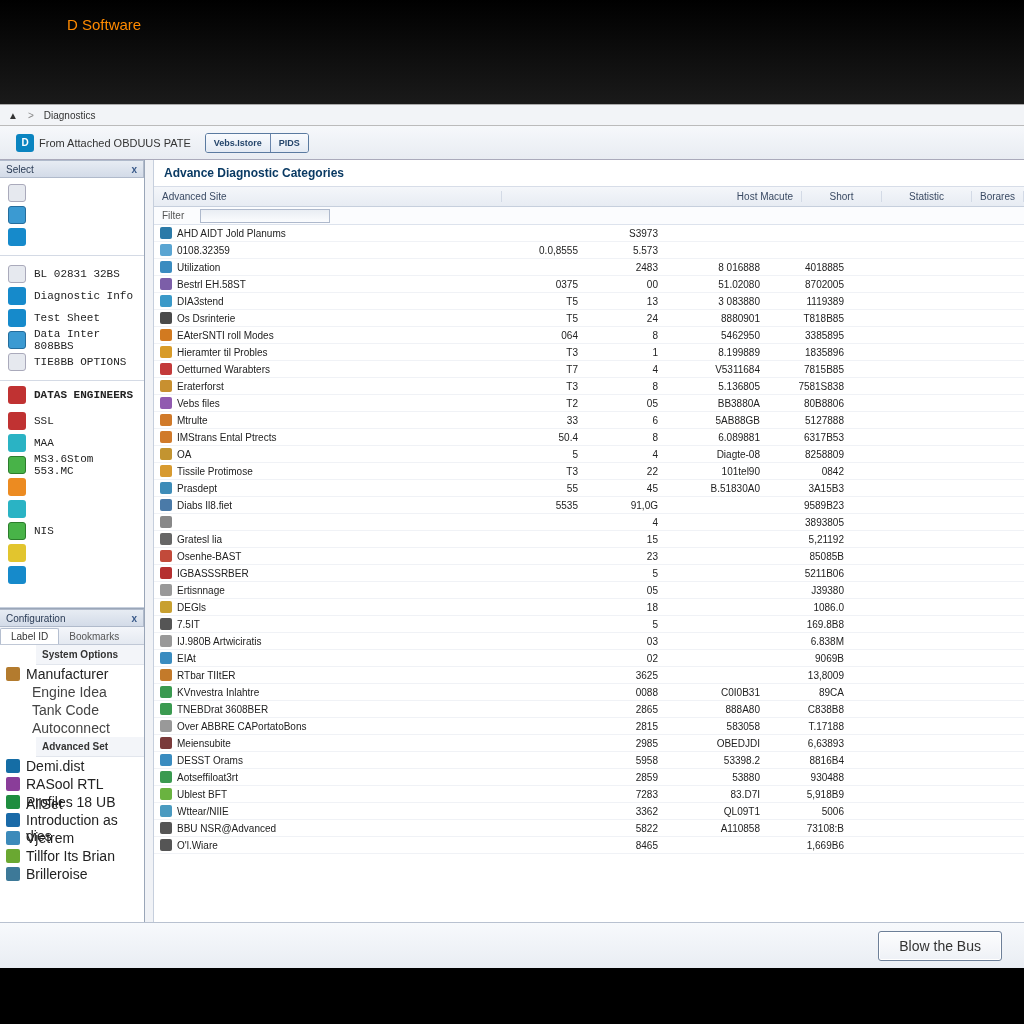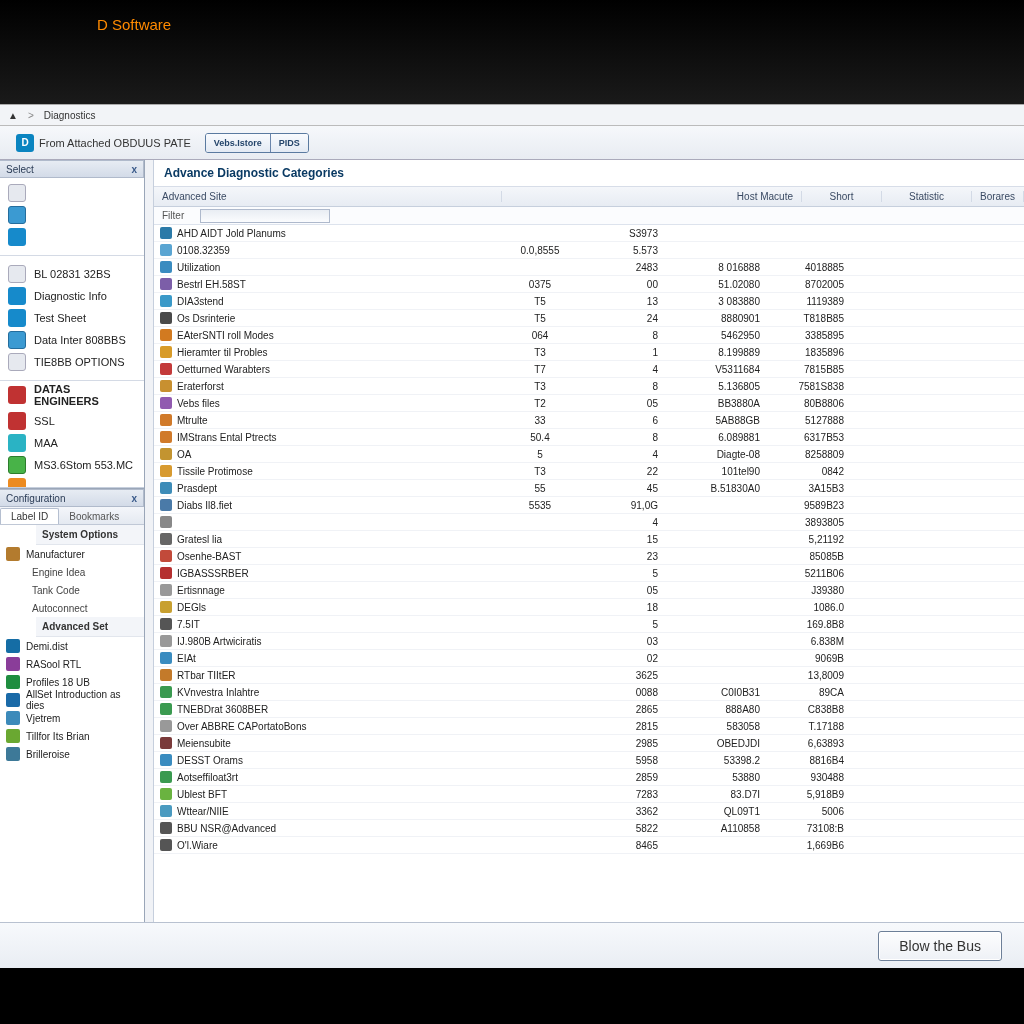--- a/index.html
+++ b/index.html
@@ -3,21 +3,21 @@
 <meta charset="utf-8">
 <style>
 * { box-sizing: border-box; margin: 0; padding: 0; }
 body { font-family: Tahoma, Verdana, sans-serif; font-size: 11px; color: #222; background: #000; width: 1024px; height: 1024px; overflow: hidden; }
 .header { background: linear-gradient(#000,#1a1a1a); height: 104px; padding: 20px 0 0 12px; position: relative; }
 .logo-hd { font-size: 30px; font-weight: bold; }
 .hd { color: #fff; }
 .hd-h { color: #ff8a00; }
 .obd { color: #ddd; font-size: 23px; }
 .adv { color: #eee; font-size: 22px; font-weight: normal; }
-.sub { color: #ff8a00; font-size: 15px; margin-left: 85px; margin-top: -4px; }
+.sub { color: #ff8a00; font-size: 15px; margin-left: 55px; margin-top: -4px; }
 .topbar { background: #f2f4f7; border-top: 1px solid #aaa; border-bottom: 1px solid #bbb; height: 22px; padding-left: 8px; display: flex; align-items: center; gap: 10px; font-size: 10px; color: #333; }
 .topbar .arrow { color: #888; }
 .toolbar { background: linear-gradient(#f6f8fb,#e8ecf2); height: 34px; border-bottom: 1px solid #aab; display: flex; align-items: center; padding: 0 10px; gap: 8px; }
 .tool-item { display: flex; align-items: center; gap: 5px; font-size: 11px; color: #333; padding: 3px 6px; }
 .tool-ico { width: 18px; height: 18px; background: #0a84c0; border-radius: 3px; display: flex; align-items: center; justify-content: center; color: #fff; font-size: 10px; font-weight: bold; }
 .btn-grp { display: flex; border: 1px solid #5a7aa0; border-radius: 3px; overflow: hidden; }
 .btn-sm { background: linear-gradient(#f9fbfe,#e3eaf4); border: none; padding: 4px 8px; font-size: 9px; color: #24456b; cursor: pointer; border-right: 1px solid #6a85ab; font-weight: bold; }
 .btn-sm:last-child { border-right:none; }
 .workspace { background: #f0f2f6; height: 762px; display: flex; gap: 8px; }
 .sidebar { width: 272px; border-right: 1px solid #9aa6b8; display: flex; flex-direction: column; background: #fff; }
@@ -36,36 +36,36 @@
 .ico-orn { background:#ec8b21; }
 .ico-red { background:#c03232; }
 .ico-yel { background:#e2c52e; }
 .ico-cy { background:#2ab3c4; }
 .config-panel { height: 290px; border-top: 1px solid #9aa6b8; display: flex; flex-direction: column; }
 .tabrow { display: flex; background: linear-gradient(#f4f6fa,#e4e9f1); border-bottom: 1px solid #c0c8d6; height: 18px; align-items: flex-end; font-size: 10px; }
 .tab { padding: 2px 10px; color: #555; cursor:pointer; }
 .tab.act { background:#fff; border:1px solid #b5bfd0; border-bottom:none; border-radius:2px 2px 0 0; color:#333; }
 .cfg { flex:1; overflow-y:auto; background:#fff; }
 .cfg-h { font-size:10px; color:#333; font-weight:bold; padding:4px 6px; background:#f3f5f9; border-bottom:1px solid #e2e6ed;margin-left:36px; }
-.cfg-row { display:flex; align-items:center; height:18px; padding:0 6px 0 6px; gap:6px; font-size:10px; cursor:pointer; }
+.cfg-row { display:flex; align-items:center; height:18px; padding:0 6px 0 6px; gap:6px; font-size:14px; cursor:pointer; }
 .cfg-row.indent { padding-left: 32px; color:#444; }
 .ci { width:14px; height:14px; border-radius:2px; flex-shrink:0; }
 .main { flex:1; background:#fff; border-left:1px solid #c6cfdd; display:flex; flex-direction:column; }
 .main-h { padding:6px 10px; font-size:12px; font-weight:bold; color:#0a3a63; border-bottom:1px solid #d7dde8; }
 .cols { background:linear-gradient(#f4f6fa,#e7ecf3); border-bottom:1px solid #c6cfdd; display:flex; height:20px; align-items:center; font-size:10px; color:#3a4a63; }
 .cols span { padding:0 8px; border-right:1px solid #d3dae6; }
 .filter { display:flex; align-items:center; height:18px; border-bottom:1px solid #dde3ed; background:#fbfcfe; font-size:10px; }
 .filter-l { width:46px; padding-left:8px; color:#555; }
 .filter-i { width:130px; height:14px; border:1px solid #aeb9cc; background:linear-gradient(#e9edf3,#fbfcfe);}
 .rows { flex:1; overflow-y:auto; }
 .row { display:flex; align-items:center; height:17px; font-size:10px; border-bottom:1px solid #f0f2f6; }
 .cell-n { display:flex; align-items:center; gap:5px; padding-left:6px; }
 .ri { width:12px; height:12px; border-radius:2px; flex-shrink:0; }
 .c1 { width:348px; }
-.c2 { width:90px; text-align:center; padding-right:14px; }
+.c2 { width:90px; text-align:right; padding-right:14px; }
 .c3 { width:80px; text-align:right; padding-right:14px; }
 .c4 { width:100px; text-align:right; padding-right:12px; }
 .c5 { width:80px; text-align:right; padding-right:8px; }
 .footer { background:linear-gradient(#f7f9fc,#e9edf3); height:46px; border-top:1px solid #b8c1d0; display:flex; align-items:center; justify-content:flex-end; padding:0 22px; }
 .fbtn { background:linear-gradient(#fdfdfe,#eef1f6); border:1px solid #6d7f98; border-radius:3px; padding:6px 20px; font-size:14px; color:#333; cursor:pointer; box-shadow: inset 0 0 0 1px #fff; }
 .bottom { background:#000; height:86px; }
 </style>
 </head>
 <body>
 
@@ -89,21 +89,21 @@
     <button class="btn-sm">PIDS</button>
   </div>
 </div>
 
 <div class="workspace">
   <div class="sidebar">
     <div class="panel-h">
       <span>Select</span>
       <span class="close-x">x</span>
     </div>
-    <div class="categories cat-scroll" style="height:310px;">
+    <div class="categories cat-scroll" style="height:430px;font-family:Liberation Mono, monospace;">
       <div class="nav" id="cat1">
           <div class="nav-row">
             <span class="ico ico-doc"></span>
             <span></span>
           </div>
           <div class="nav-row">
             <span class="ico ico-sq"></span>
             <span></span>
           </div>
           <div class="nav-row">

